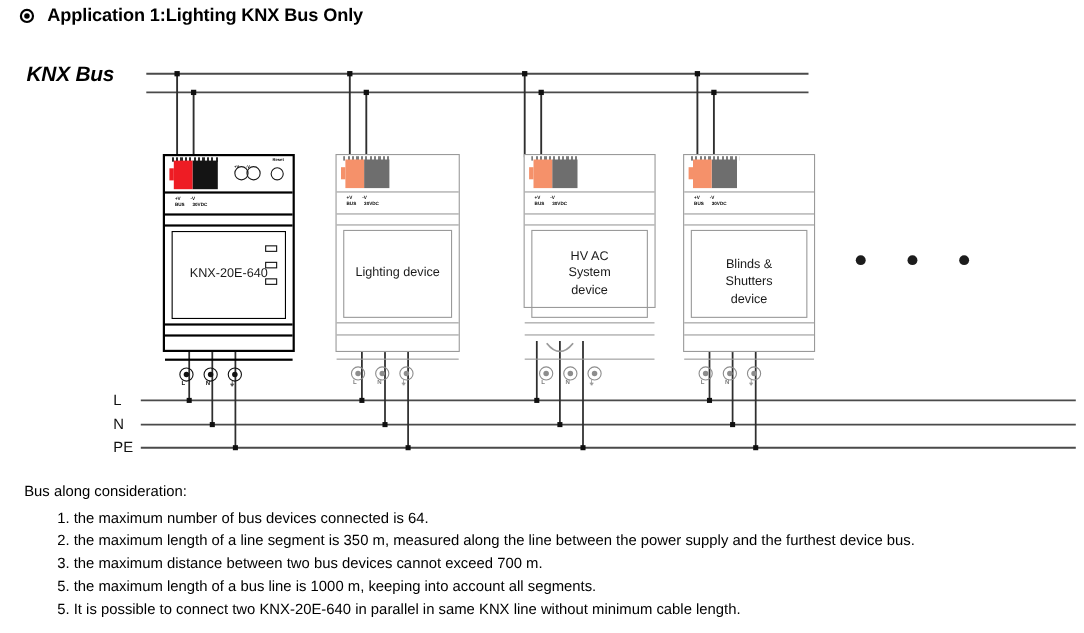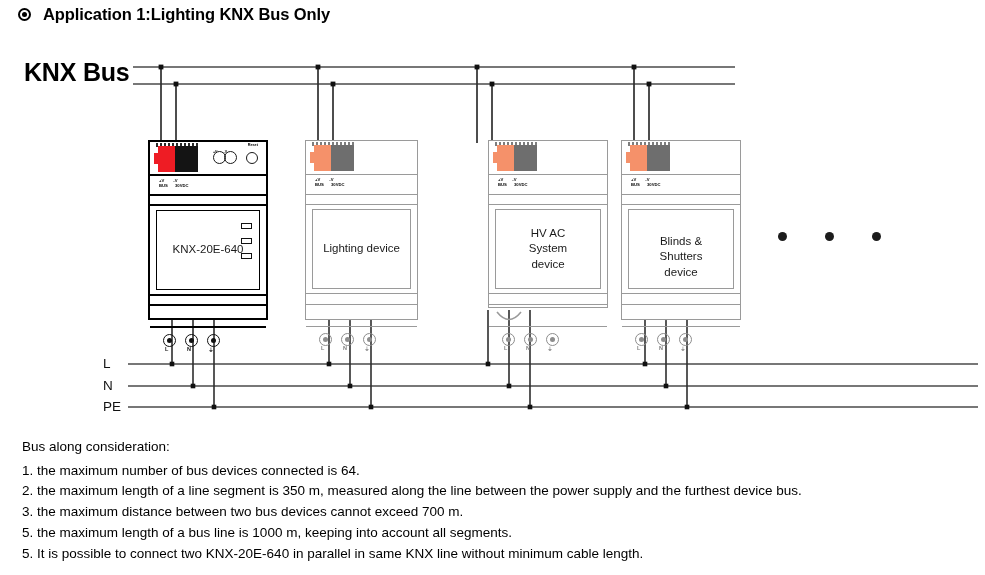--- a/index.html
+++ b/index.html
@@ -48,23 +48,24 @@
     font-weight: bold;
     letter-spacing: -0.1px;
     white-space: nowrap;
   }
 
   
   #knx-bus-label {
     position: absolute;
     left: 24px;
     top: 58px;
-    font-size: 25px;
+    font-size: 19px;
     font-weight: bold;
     letter-spacing: -0.2px;
+    font-style: italic;
   }
 
   
   #diagram-canvas {
     position: absolute;
     left: 0; top: 0;
     width: 985px;
     height: 430px;
   }
 
@@ -375,20 +376,21 @@
   }
   #notes-list {
     list-style: none;
     margin: 0;
     padding: 0;
   }
   #notes-list li {
     font-size: 13.5px;
     line-height: 1.54;
     white-space: nowrap;
+    margin-left: 30px;
   }
 </style>
 </head>
 <body>
 
 <div id="app-header">
   <div id="bullet-icon"></div>
   <div id="header-title">Application 1:Lighting KNX Bus Only</div>
 </div>
 
@@ -580,21 +582,21 @@
         <div class="tlabel">N</div>
       </div>
       <div class="term">
         <div class="ring"></div>
         <div class="tlabel earth-glyph">⏚</div>
       </div>
     </div>
   </div>
 </div>
 
-<div class="device secondary" style="left:488px; top:140px; width:120px; height:168px;">
+<div class="device secondary" style="left:476px; top:140px; width:120px; height:140px;">
   <div class="dev-row-top">
     <div class="conn-teeth"></div>
     <div class="conn-block">
       <div class="conn-left"></div>
       <div class="conn-right"></div>
     </div>
   </div>
   <div class="dev-row-bus">
     <div class="bus-terms">
       <div class="r1">

